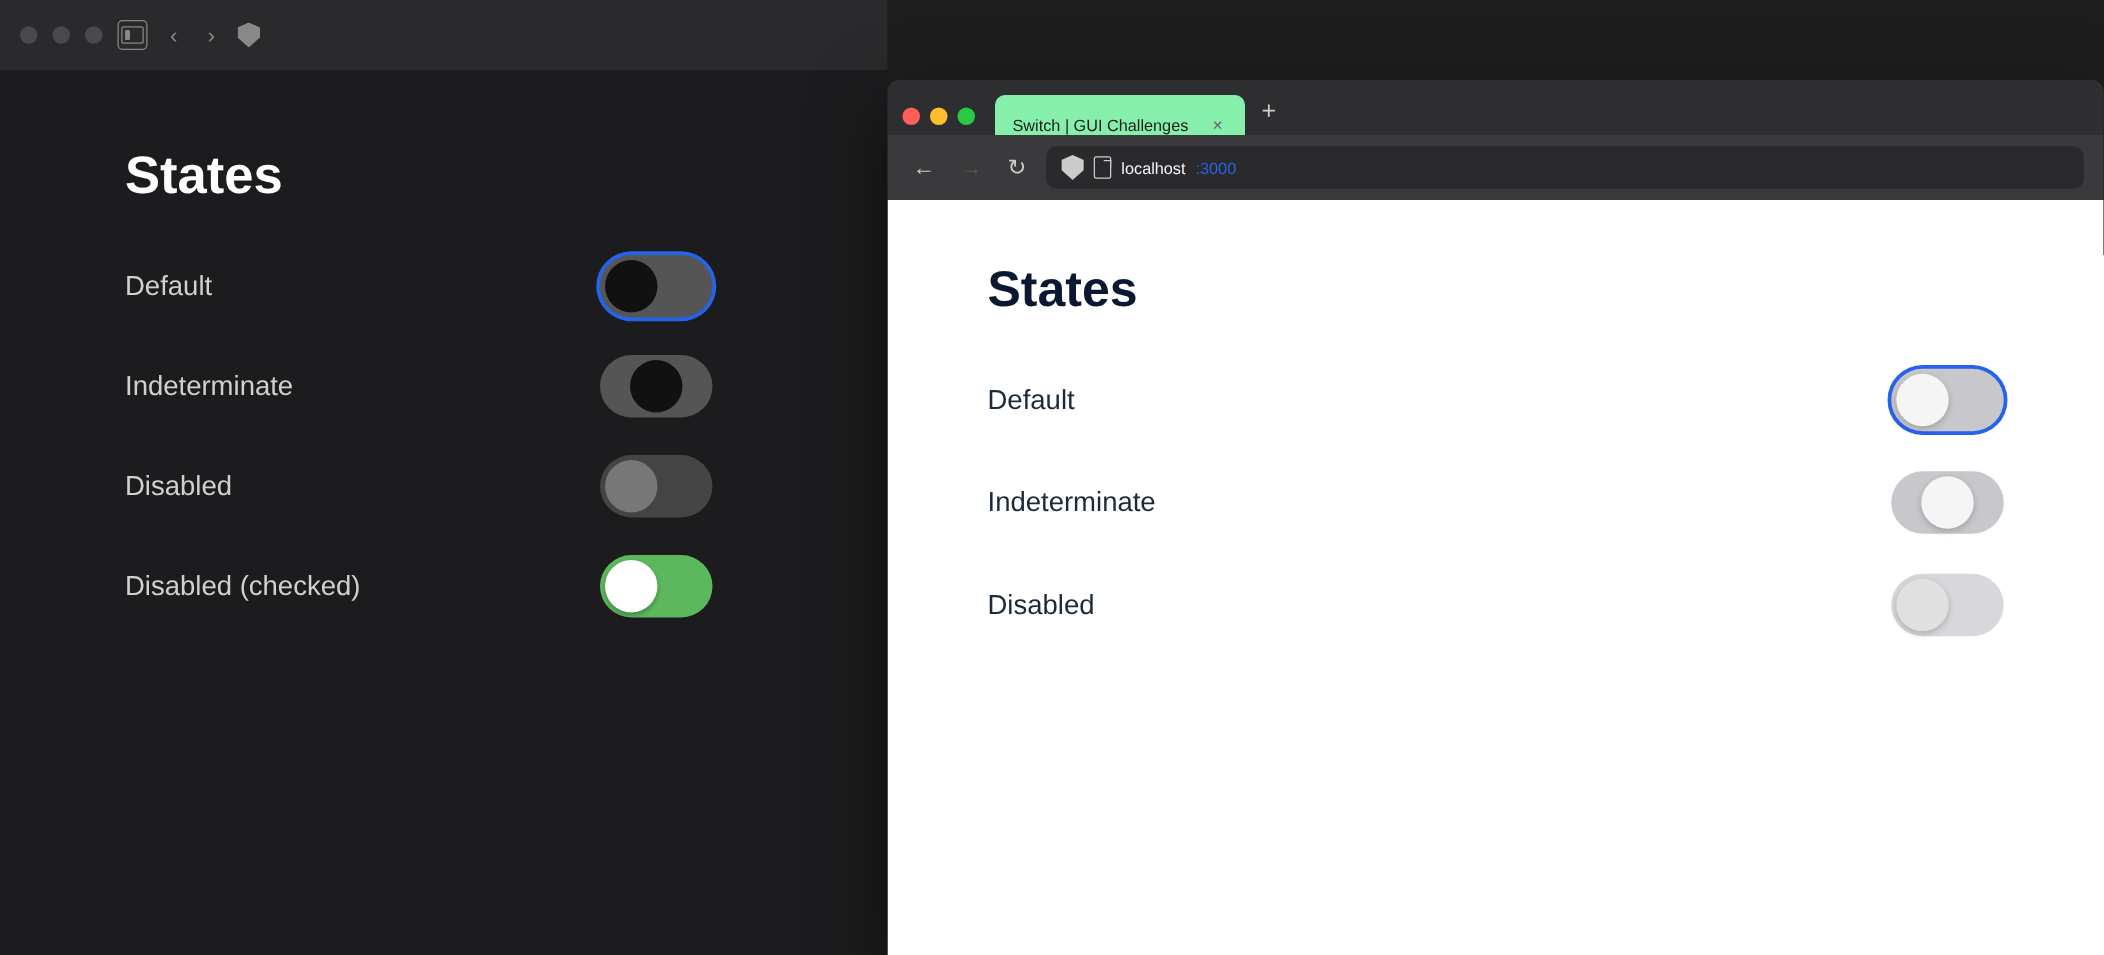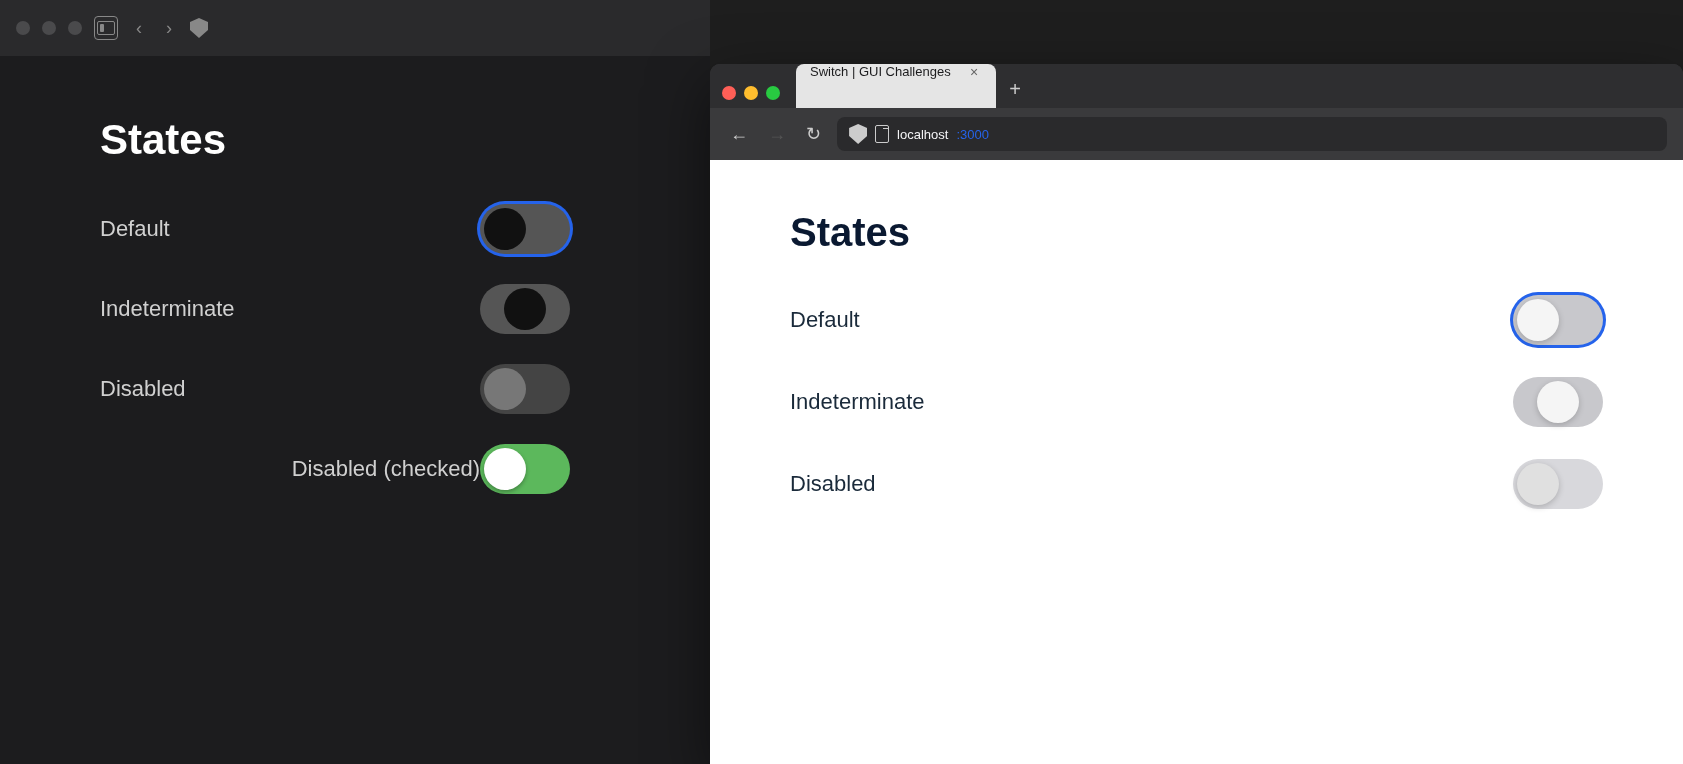--- a/index.html
+++ b/index.html
@@ -153,25 +153,25 @@
       align-items: center;
       gap: 8px;
       margin-right: 12px;
       padding-bottom: 8px;
     }
     .tl-b-red    { width: 14px; height: 14px; border-radius: 50%; background: #ff5f57; }
     .tl-b-yellow { width: 14px; height: 14px; border-radius: 50%; background: #ffbd2e; }
     .tl-b-green  { width: 14px; height: 14px; border-radius: 50%; background: #28ca41; }
 
     .tab-active {
-      background: #e5e5e5;
-      height: 44px;
+      background: #86efac;
+      height: 32px;
       border-radius: 8px 8px 0 0;
       display: flex;
-      align-items: flex-start;
+      align-items: flex-end;
       padding: 0 14px;
       gap: 8px;
       min-width: 200px;
       max-width: 260px;
     }
     .tab-title {
       color: #1c1c1e;
       font-size: 13px;
       font-weight: 500;
       flex: 1;
@@ -302,21 +302,21 @@
       box-shadow: 0 2px 6px rgba(0,0,0,0.2);
     }
     .knob-default-right { left: 4px; }
     .knob-indeterminate-mid { left: calc(50% - 21px); }
     .knob-disabled-left { left: 4px; }
 
     
     .partial-row {
       display: flex;
       align-items: center;
-      justify-content: flex-end;
+      justify-content: space-between;
     }
     .partial-label-dark {
       color: #d0d0d0;
       font-size: 22px;
     }
     .toggle-partial-dark {
       width: 90px; height: 50px;
       border-radius: 25px;
       background: #5cb85c;
       display: flex; align-items: center;

